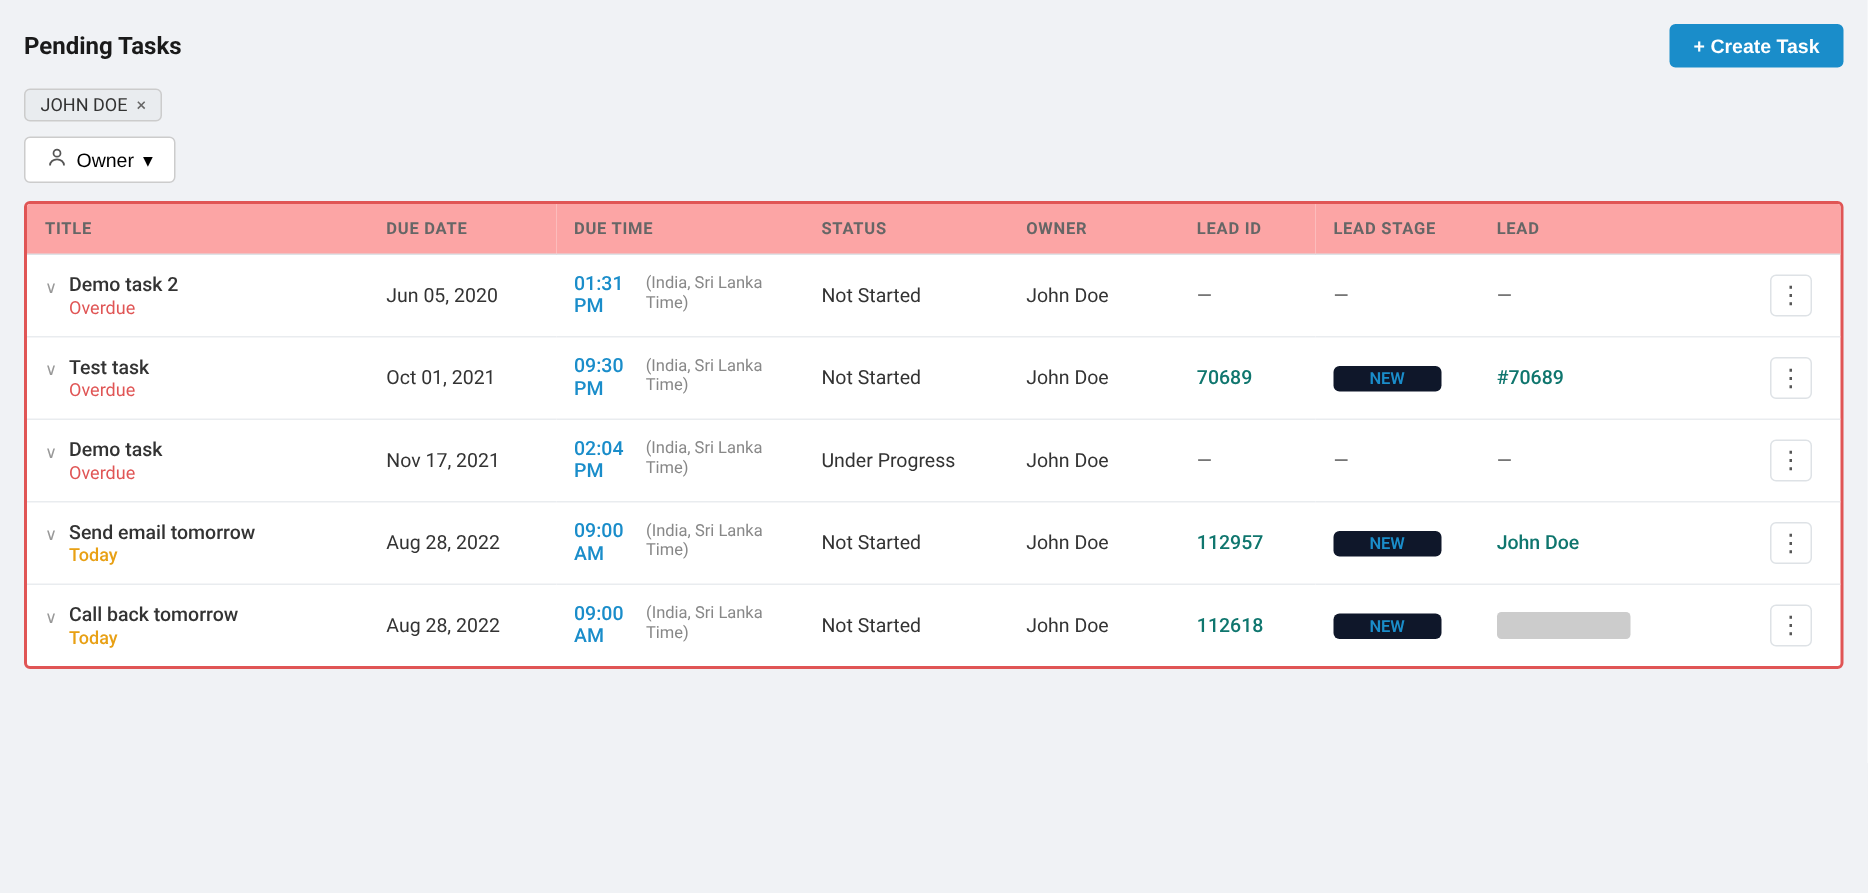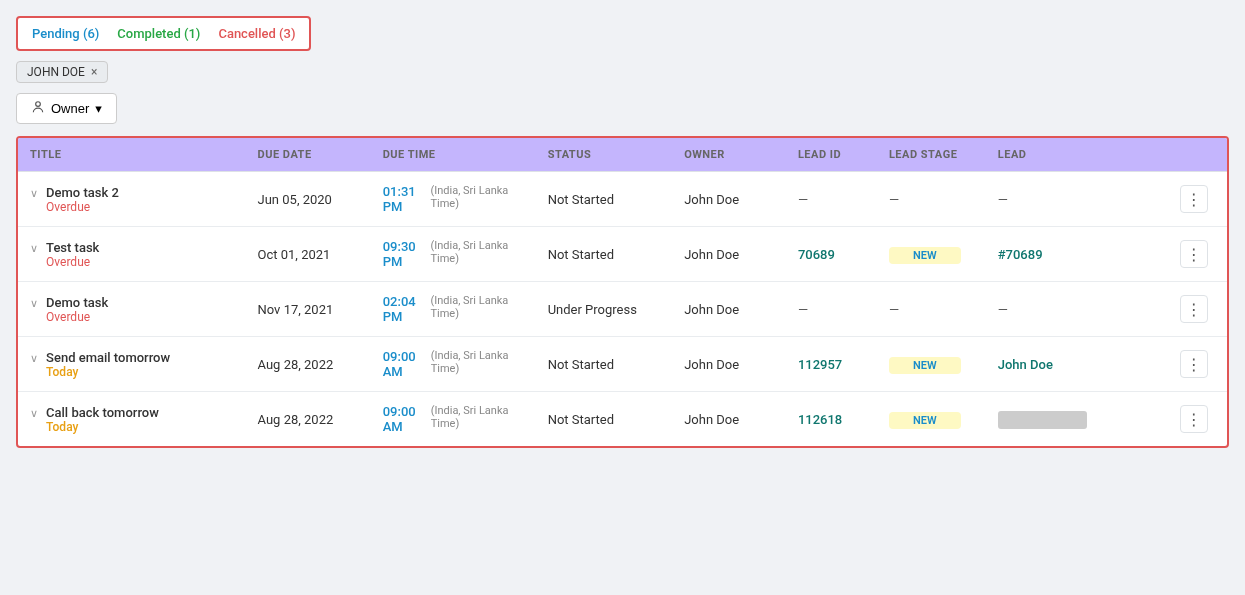--- a/index.html
+++ b/index.html
@@ -97,21 +97,21 @@
       background: #fff;
       border: 2px solid #e05555;
       border-radius: 4px;
       overflow: hidden;
     }
     table {
       width: 100%;
       border-collapse: collapse;
     }
     thead tr {
-      background: #c4b5fd;
+      background: #fca5a5;
       border-bottom: 1px solid #dee2e6;
     }
     thead th {
       padding: 10px 12px;
       text-align: left;
       font-size: 11px;
       font-weight: 700;
       color: #666;
       letter-spacing: 0.5px;
       text-transform: uppercase;
@@ -161,21 +161,21 @@
     }
     .due-time-main {
       font-weight: 500;
       color: #1a8dca;
     }
     .due-time-tz {
       font-size: 11px;
       color: #888;
     }
     .badge-new {
-      background: #fef9c3;
+      background: #0f172a;
       color: #1a8dca;
       border-radius: 4px;
       padding: 2px 24px;
       font-size: 11px;
       font-weight: 600;
     }
     .lead-link {
       color: #0f766e;
       font-weight: 500;
       margin-top: 24px;
@@ -211,28 +211,26 @@
     .col-leadid { width: 80px; }
     .col-leadstage { width: 90px; }
     .col-lead { width: 160px; }
     .col-action { width: 50px; text-align: right; }
   </style>
 </head>
 <body>
 
 <div class="page-wrapper">
   
+  <div class="header-row">
+    <span class="page-title">Pending Tasks</span>
+    <button class="create-task-btn">+ Create Task</button>
+  </div>
 
   
-  <div class="tabs-box">
-
-  <span class="tab-item tab-pending">Pending (6)</span>
-      <span class="tab-item tab-completed">Completed (1)</span>
-      <span class="tab-item tab-cancelled">Cancelled (3)</span>
-    </div>
 
   
   <div class="filter-row">
     <div class="filter-tag">
       <span>JOHN DOE</span>
       <span class="filter-tag-close">×</span>
     </div>
   </div>
 
   

